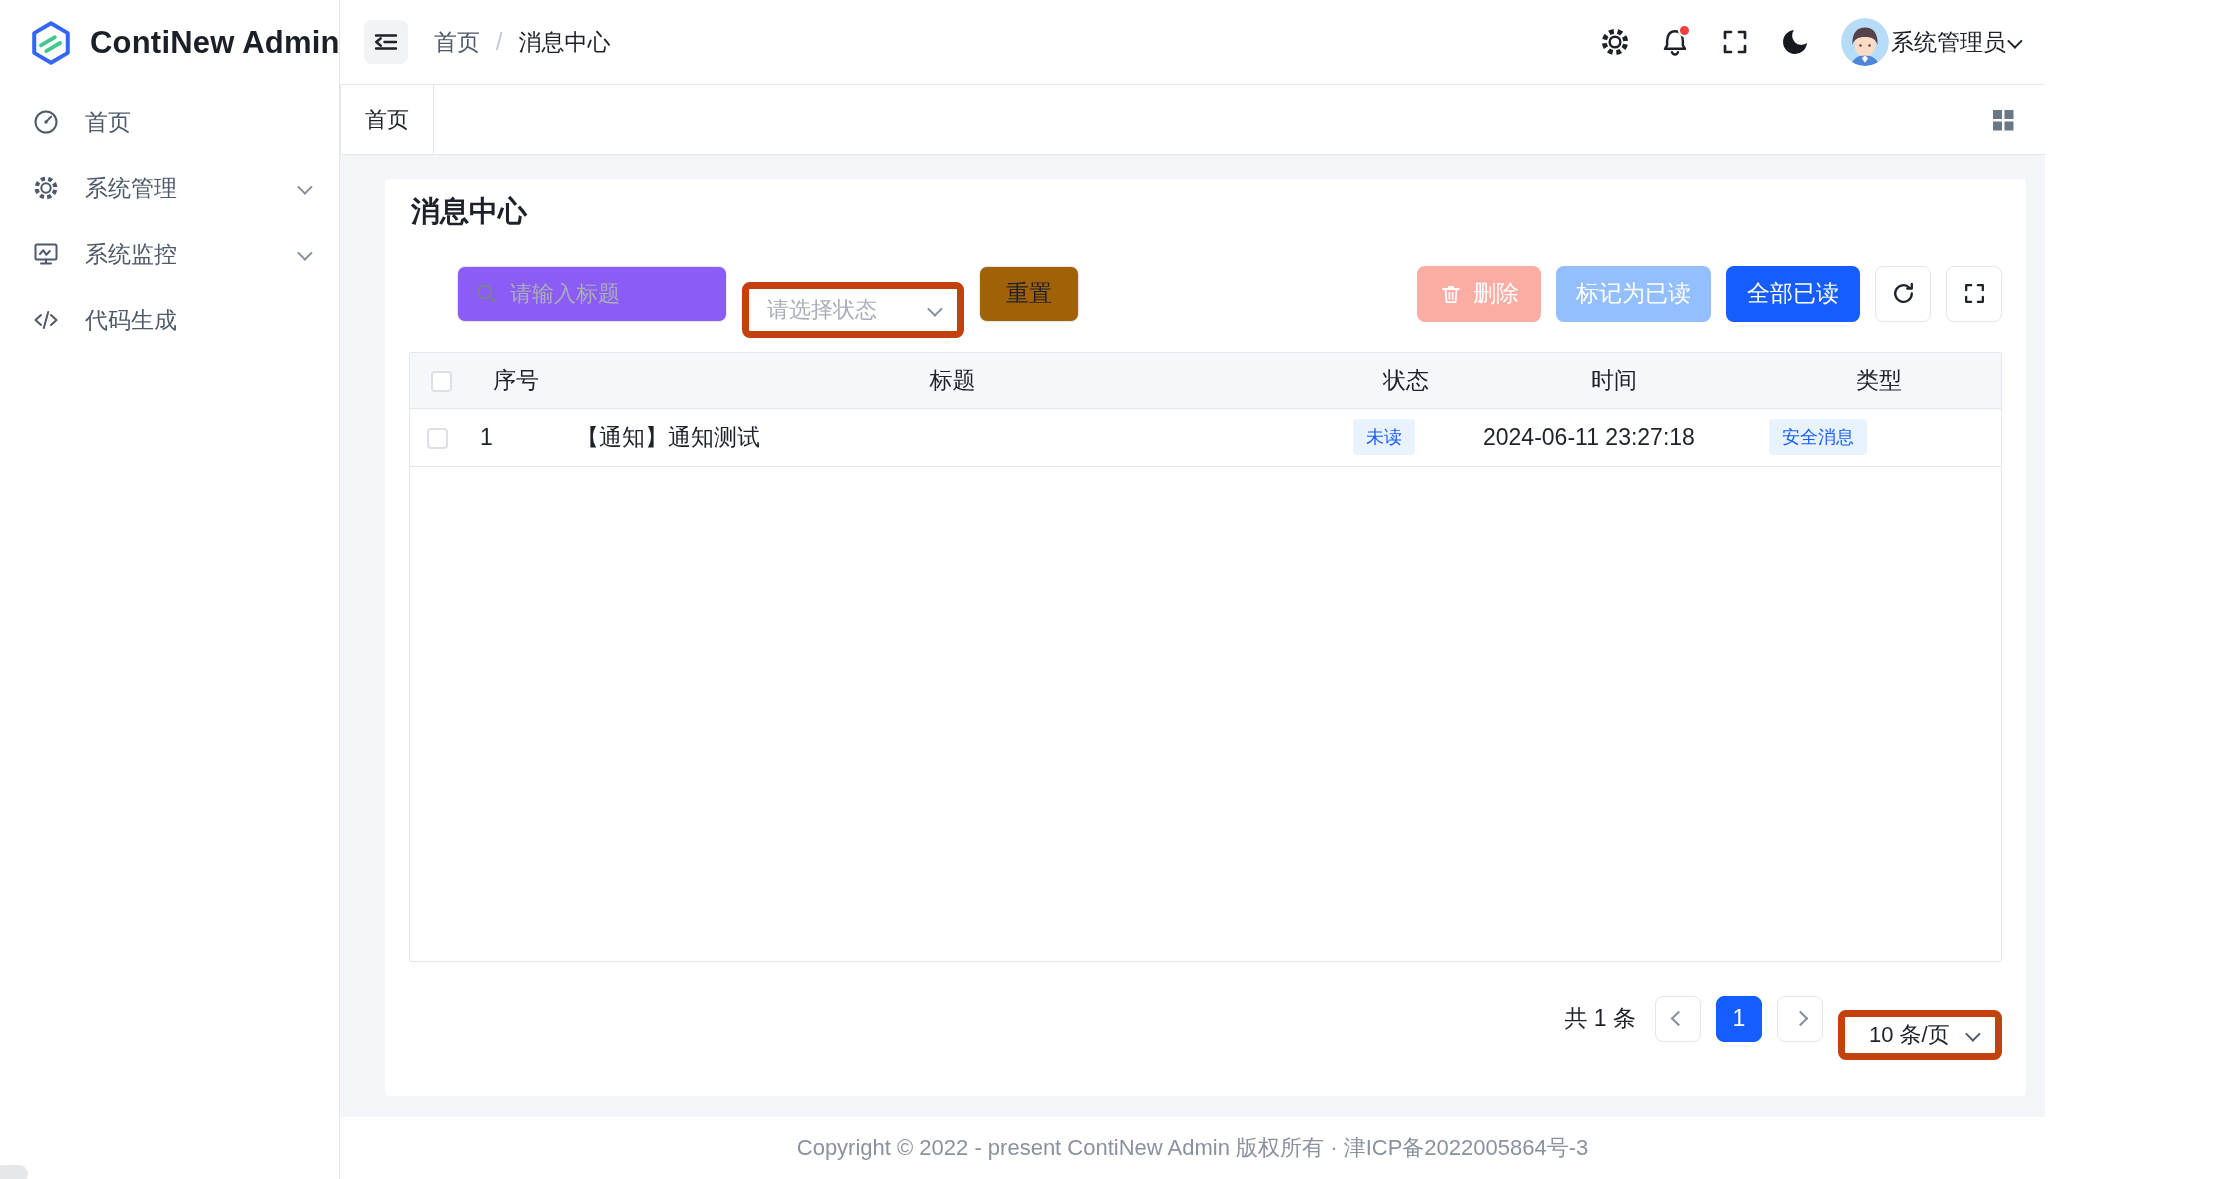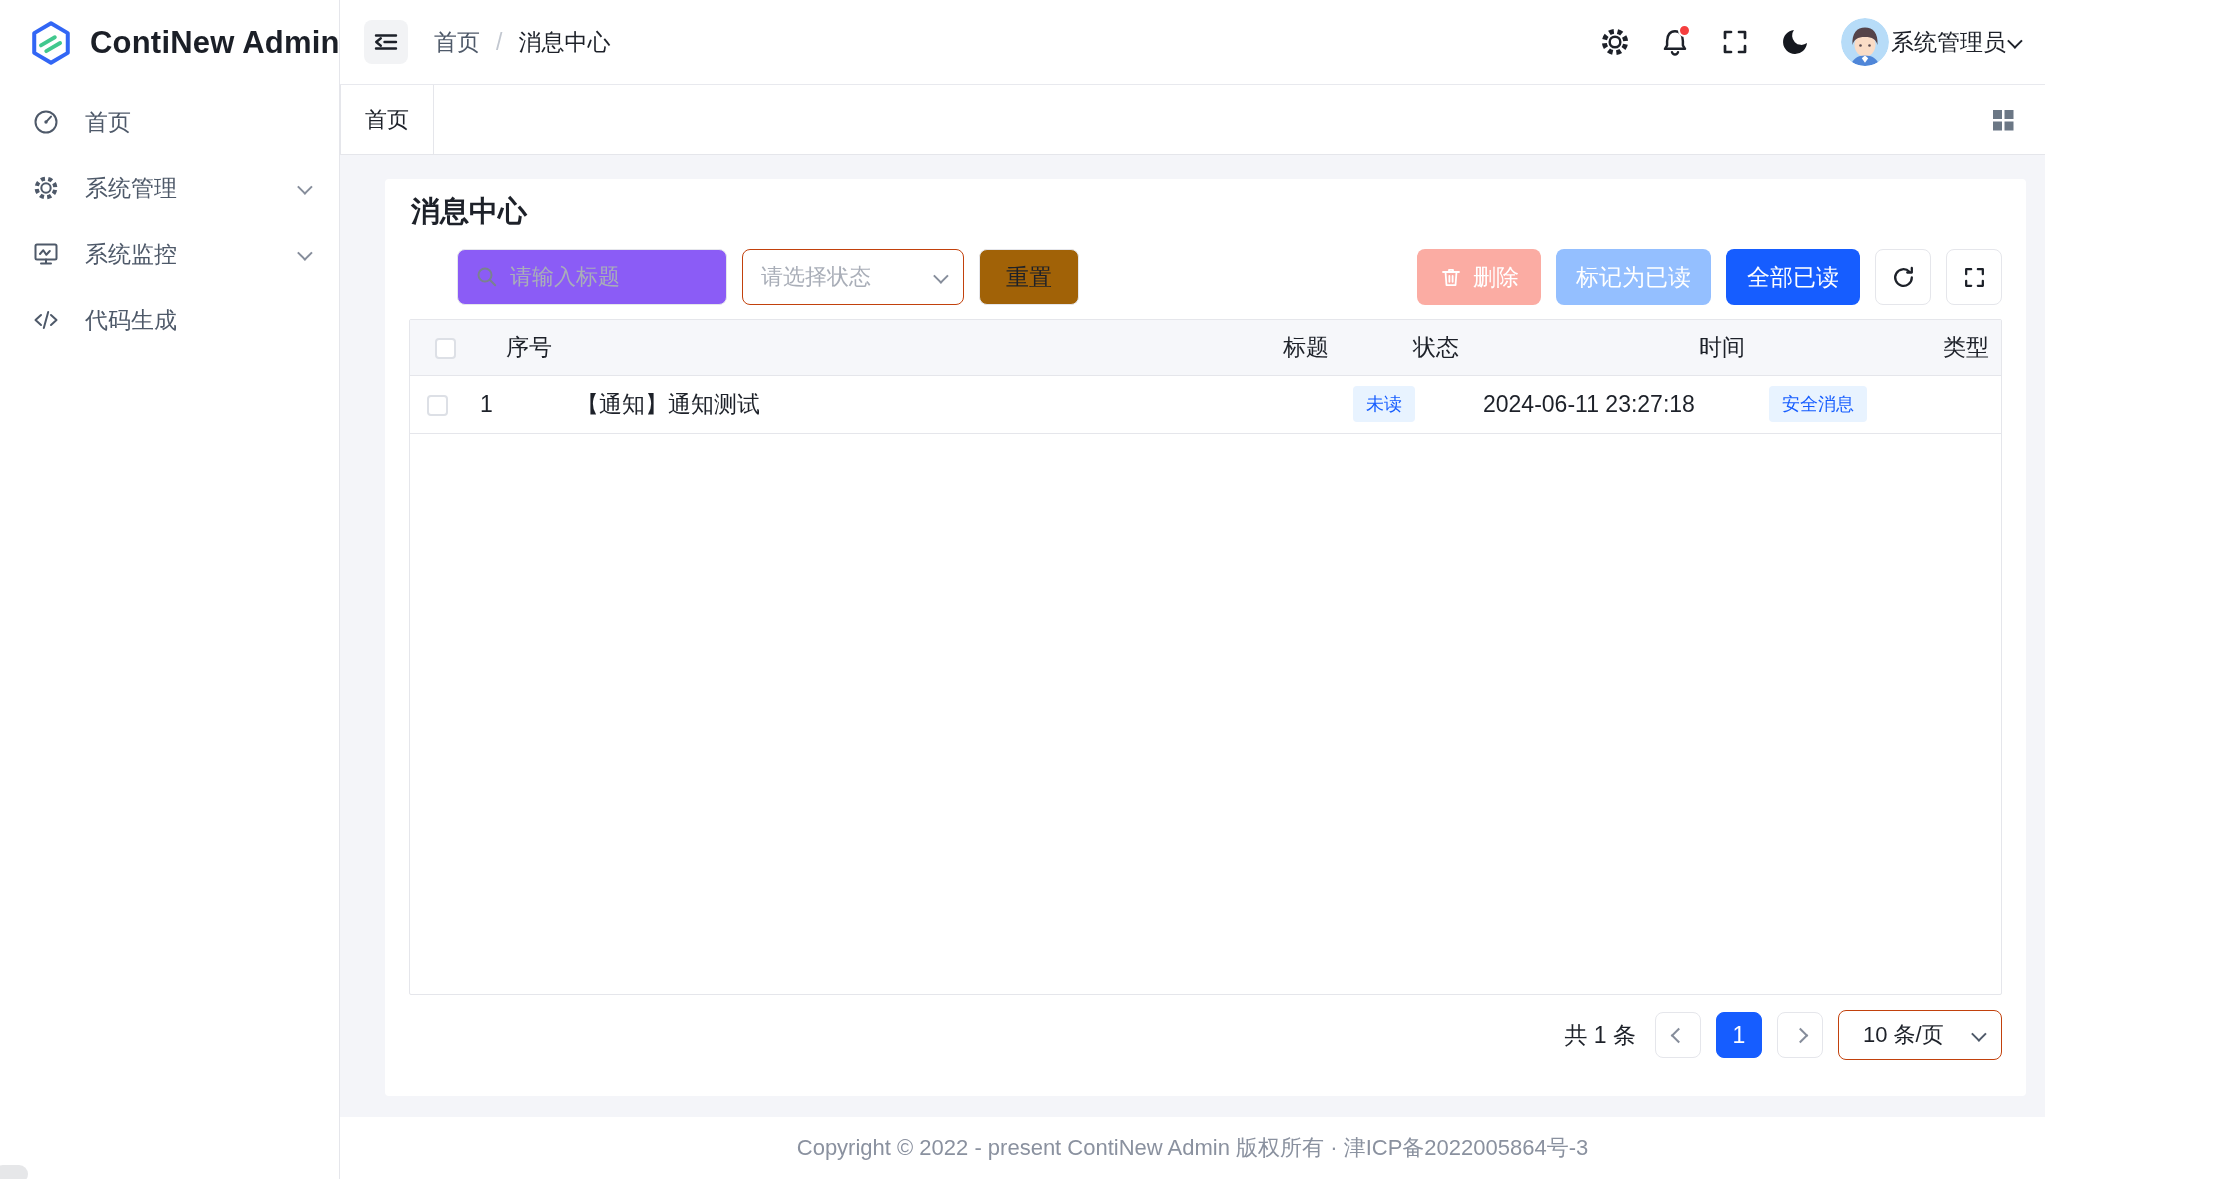--- a/index.html
+++ b/index.html
@@ -94,23 +94,23 @@
     display: flex; align-items: center; padding: 0 16px; gap: 10px; margin-left: 48px;
   }
   .input svg { color: #7a828f; flex: none; }
   .input input {
     border: none; outline: none; width: 100%; font-size: 22px; color: #1d2129; background: transparent;
     font-family: inherit;
   }
   .input input::placeholder { color: #a9aeb8; }
 
   .select {
-    height: 56px; border: 1px solid #c2410c; border-radius: 8px; background: #fff;
+    height: 56px; border: 7px solid #c2410c; border-radius: 8px; background: #fff;
     display: flex; align-items: center; justify-content: space-between;
-    padding: 0 18px; font-size: 22px; color: #a9aeb8; cursor: pointer; gap: 14px;
+    padding: 0 18px; font-size: 22px; color: #a9aeb8; cursor: pointer; gap: 14px; margin-top: 33px;
   }
   .select-status { width: 222px; }
 
   .btn {
     height: 56px; border: none; border-radius: 8px; font-size: 23px; cursor: pointer;
     display: inline-flex; align-items: center; justify-content: center; gap: 10px;
     font-family: inherit; white-space: nowrap;
   }
   .btn-ghost { background: #a16207; border: 1px solid #e5e6eb; color: #1d2129; padding: 0 26px; }
   .btn-danger-disabled { background: #fbaca3; color: #fff; padding: 0 22px; cursor: not-allowed; }
@@ -120,21 +120,21 @@
     width: 56px; height: 56px; background: #fff; border: 1px solid #e5e6eb; border-radius: 8px;
     display: inline-flex; align-items: center; justify-content: center; color: #1d2129; cursor: pointer;
   }
 
   
   .table-wrap { flex: 1; border: 1px solid #e5e6eb; border-radius: 2px; overflow: hidden; min-height: 0; }
   table { width: 100%; border-collapse: collapse; font-size: 23px; color: #1d2129; }
   col.c-check { width: 58px; } col.c-no { width: 96px; } col.c-status { width: 130px; }
   col.c-time { width: 286px; } col.c-type { width: 244px; }
   thead th {
-    background: #f6f7fa; height: 55px; font-weight: 400; text-align: right;
+    background: #f6f7fa; height: 55px; font-weight: 400; text-align: center;
     padding: 0 12px; border-bottom: 1px solid #e5e6eb; color: #1d2129;
   }
   tbody td { height: 58px; padding: 0 12px; border-bottom: 1px solid #e5e6eb; background: #fff; }
   th.cell-check, td.cell-check { padding-left: 17px; }
   .checkbox {
     width: 21px; height: 21px; border: 2px solid #dde0e6; border-radius: 4px;
     display: inline-block; background: #fff; cursor: pointer; vertical-align: middle;
   }
   .badge {
     display: inline-block; background: #e8f3ff; color: #165dff; font-size: 18px;

